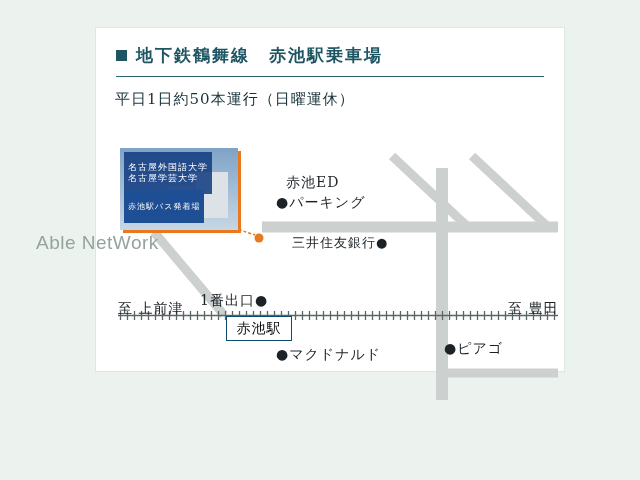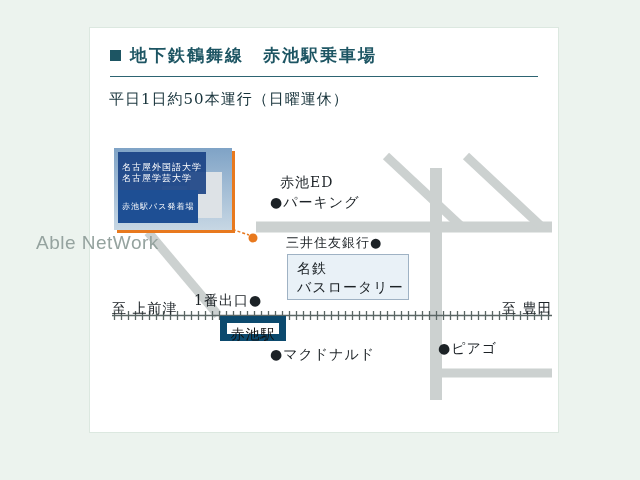--- a/index.html
+++ b/index.html
@@ -1,34 +1,34 @@
 <!DOCTYPE html>
 <html><head>
 <meta charset="utf-8">
 <style>
   html,body{margin:0;padding:0;width:640px;height:480px;background:#ecf3ee;overflow:hidden;
             font-family:"DejaVu Serif","Liberation Serif",serif;}
-  .card{position:absolute;left:90px;top:28px;width:468px;height:404px;background:#ffffff;
+  .card{position:absolute;left:96px;top:28px;width:468px;height:343px;background:#ffffff;
         box-shadow:0 0 0 1px rgba(210,225,215,.6);}
   
   .title-row{position:absolute;left:20px;top:16px;display:flex;align-items:center;gap:9px;}
   .title-bullet{width:11px;height:11px;background:#1d5563;display:inline-block;flex:0 0 auto;}
   .title-text{font-size:17px;font-weight:bold;color:#1d5563;letter-spacing:2px;white-space:nowrap;}
   .rule{position:absolute;left:20px;top:48px;width:428px;height:1px;background:#2d6472;}
   .subtitle{position:absolute;left:19px;top:62px;font-size:15px;color:#16323a;letter-spacing:1px;}
   
   .map-svg{position:absolute;left:0;top:0;width:468px;height:424px;}
   .lbl{position:absolute;font-size:14px;color:#1c2226;white-space:nowrap;letter-spacing:1px;}
   .lbl.small{font-size:13px;}
   .orange{color:#e8791e;font-weight:bold;}
   .rotary-box{position:absolute;left:197px;top:226px;width:122px;height:46px;background:#e9f1f7;
               border:1px solid #9fb2c4;box-sizing:border-box;padding:4px 0 0 9px;font-size:14px;
               color:#1c2226;line-height:19px;letter-spacing:1px;}
   .station-box{position:absolute;left:130px;top:288px;width:66px;height:25px;background:#ffffff;
-               border:7px solid #0c4a6e;box-sizing:border-box;text-align:center;font-size:14px;
+               border:1px solid #0c4a6e;box-sizing:border-box;text-align:center;font-size:14px;
                line-height:22px;color:#111;letter-spacing:1px;z-index:3;}
   .busstop{line-height:20px;}
   .busstop .l2{padding-left:9px;}
   
   .photo{position:absolute;left:24px;top:120px;width:118px;height:82px;
          background:linear-gradient(#7fa3c6,#c7d7e4);box-shadow:3px 3px 0 0 #e8791e;overflow:hidden;z-index:2;}
   .photo .caption{position:absolute;left:4px;top:4px;background:rgba(21,62,130,.88);color:#fff;
                   font-size:9px;line-height:11px;padding:10px 4px;letter-spacing:1px;}
   .photo .strip{position:absolute;left:4px;bottom:7px;background:#1e4f94;color:#fff;font-size:8px;
                 padding:11px 4px;letter-spacing:1px;}
@@ -79,24 +79,20 @@
       <div>名古屋外国語大学</div>
       <div>名古屋学芸大学</div>
     </div>
     <div class="strip">赤池駅バス発着場</div>
   </div>
 
   <div class="lbl" style="left:190px;top:146px;">赤池ED</div>
   <div class="lbl" style="left:180px;top:166px;">●パーキング</div>
   <div class="lbl small" style="left:196px;top:206px;">三井住友銀行●</div>
 
-  <div class="rotary-box">
-    <div>名鉄</div>
-    <div>バスロータリー</div>
-  </div>
 
 
   <div class="lbl" style="left:104px;top:264px;">1番出口●</div>
 
   <div class="station-box">赤池駅</div>
 
   <div class="lbl" style="left:22px;top:272px;">至 上前津</div>
   <div class="lbl" style="left:412px;top:272px;">至 豊田</div>
 
   <div class="lbl" style="left:180px;top:318px;">●マクドナルド</div>

